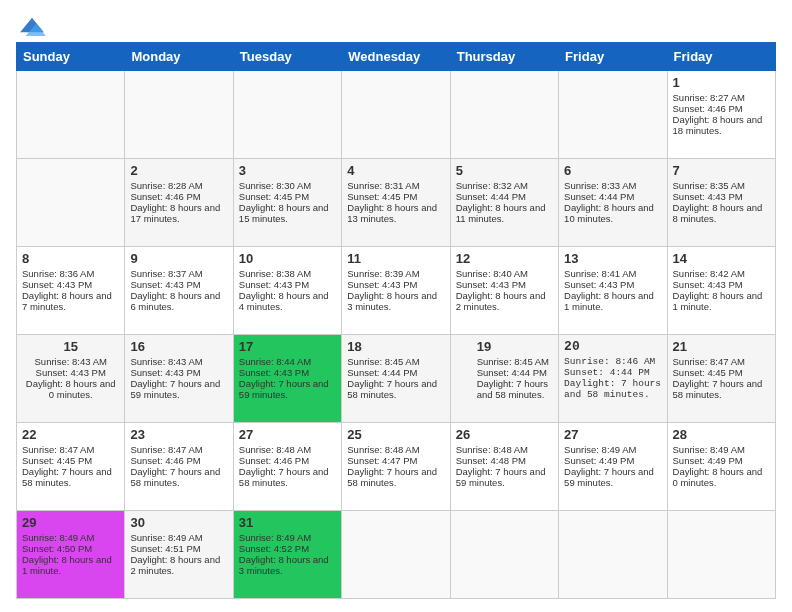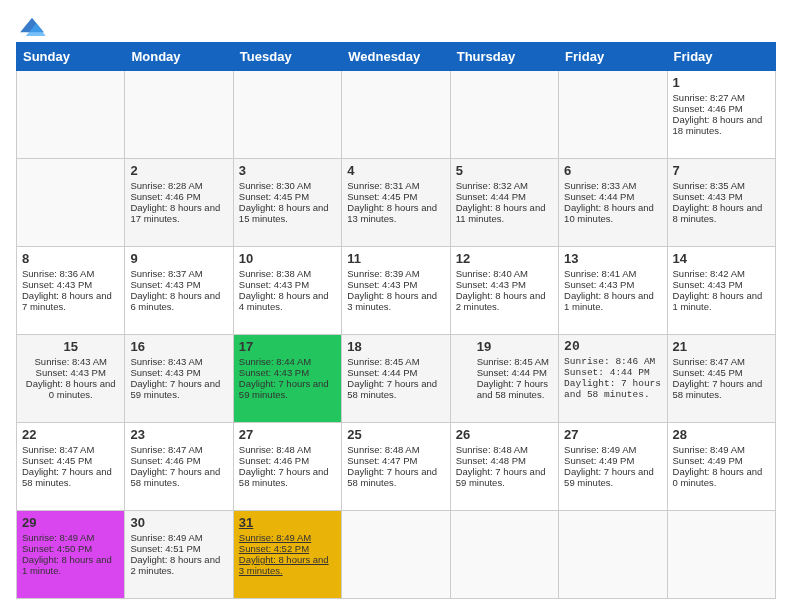--- a/index.html
+++ b/index.html
@@ -168,21 +168,21 @@
           <td><span class="day-number">23</span>Sunrise: 8:47 AM<br>Sunset: 4:46 PM<br>Daylight: 7 hours and 58 minutes.</td>
           <td><span class="day-number">27</span>Sunrise: 8:48 AM<br>Sunset: 4:46 PM<br>Daylight: 7 hours and 58 minutes.</td>
           <td><span class="day-number">25</span>Sunrise: 8:48 AM<br>Sunset: 4:47 PM<br>Daylight: 7 hours and 58 minutes.</td>
           <td><span class="day-number">26</span>Sunrise: 8:48 AM<br>Sunset: 4:48 PM<br>Daylight: 7 hours and 59 minutes.</td>
           <td><span class="day-number">27</span>Sunrise: 8:49 AM<br>Sunset: 4:49 PM<br>Daylight: 7 hours and 59 minutes.</td>
           <td><span class="day-number">28</span>Sunrise: 8:49 AM<br>Sunset: 4:49 PM<br>Daylight: 8 hours and 0 minutes.</td>
         </tr>
         <tr>
           <td style="background: #d946ef;"><span class="day-number">29</span>Sunrise: 8:49 AM<br>Sunset: 4:50 PM<br>Daylight: 8 hours and 1 minute.</td>
           <td style="background: rgb(245, 245, 245);"><span class="day-number">30</span>Sunrise: 8:49 AM<br>Sunset: 4:51 PM<br>Daylight: 8 hours and 2 minutes.</td>
-          <td style="background: #eab308; text-decoration: underline;"><span class="day-number">31</span>Sunrise: 8:49 AM<br>Sunset: 4:52 PM<br>Daylight: 8 hours and 3 minutes.</td>
+          <td style="background: #22c55e;"><span class="day-number">31</span>Sunrise: 8:49 AM<br>Sunset: 4:52 PM<br>Daylight: 8 hours and 3 minutes.</td>
           <td class="empty-cell" style="background: rgb(240, 240, 240);"></td>
           <td class="empty-cell" style="background: rgb(240, 240, 240);"></td>
           <td class="empty-cell" style="background: rgb(240, 240, 240);"></td>
           <td class="empty-cell" style="background: rgb(240, 240, 240);"></td>
         </tr>
       </tbody>
   </table>
 </div>
 
 </body></html>

